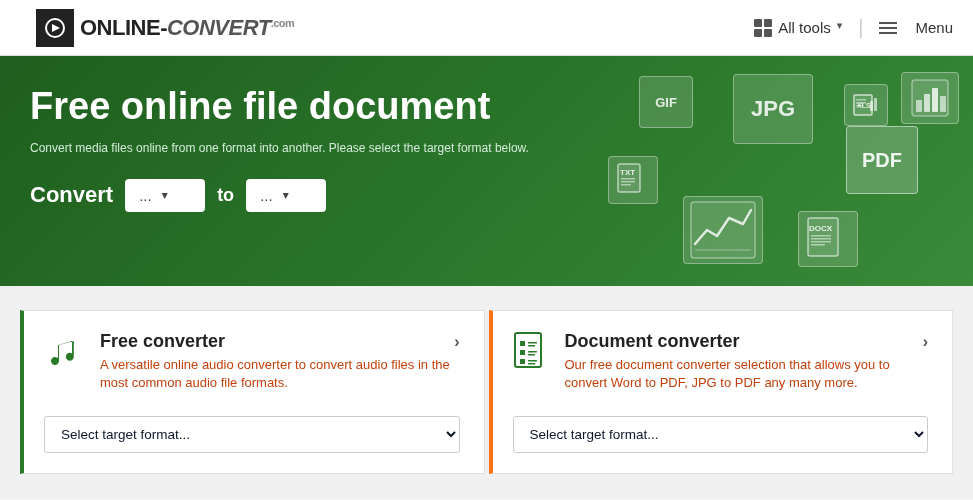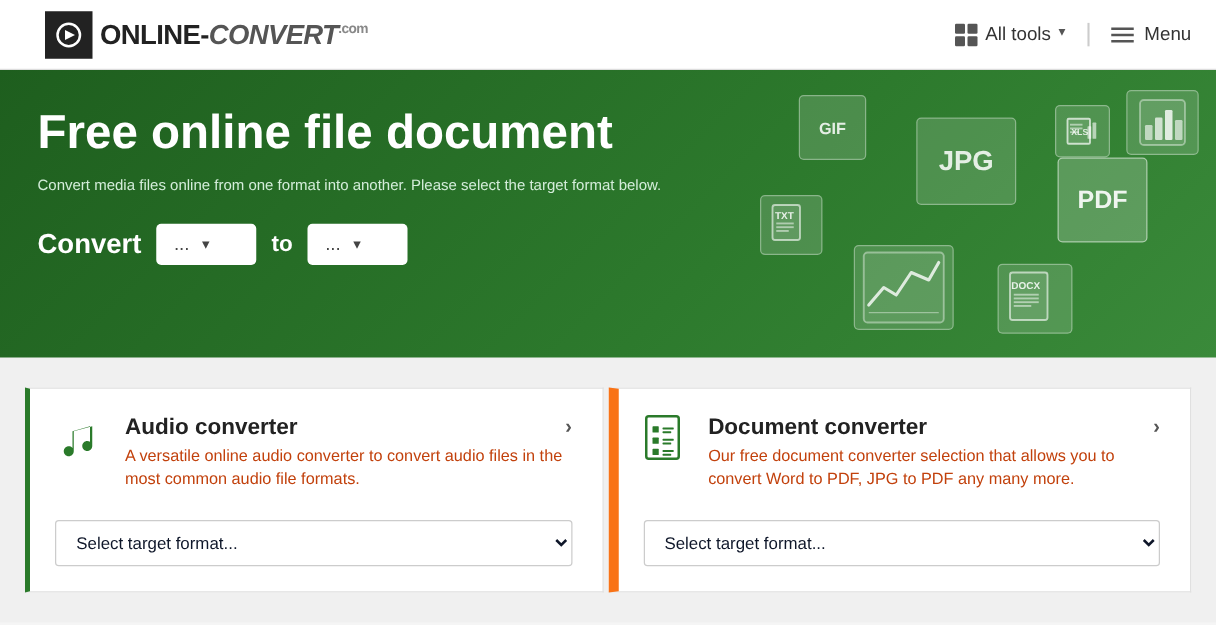--- a/index.html
+++ b/index.html
@@ -64,21 +64,21 @@
     }
     .nav-alltools .grid-icon span {
       background: #555;
       border-radius: 1px;
     }
     .nav-alltools .chevron { font-size: 11px; color: #555; }
     .nav-divider { color: #ccc; font-size: 20px; }
     .nav-menu {
       display: flex;
       align-items: center;
-      gap: 8px;
+      gap: 18px;
       cursor: pointer;
       color: #333;
       font-size: 15px;
     }
     .hamburger {
       display: flex;
       flex-direction: column;
       gap: 3px;
       cursor: pointer;
     }
@@ -163,21 +163,21 @@
       border-radius: 4px;
       display: flex;
       align-items: center;
       justify-content: center;
       font-size: 11px;
       font-weight: bold;
       color: rgba(255,255,255,0.85);
       letter-spacing: 0;
     }
     .fi-gif  { width: 54px; height: 52px; top: 20px; right: 280px; font-size: 13px; }
-    .fi-jpg  { width: 80px; height: 70px; top: 18px; right: 160px; font-size: 19px; margin-top: 20px; }
+    .fi-jpg  { width: 80px; height: 70px; top: 18px; right: 160px; font-size: 19px; }
     .fi-xls  { width: 44px; height: 42px; top: 28px; right: 85px; font-size: 10px; }
     .fi-chart { width: 58px; height: 52px; top: 16px; right: 14px; font-size: 10px; }
     .fi-txt  { width: 50px; height: 48px; top: 100px; right: 315px; font-size: 11px; }
     .fi-pdf  { width: 72px; height: 68px; top: 70px; right: 55px; font-size: 17px; color: rgba(255,255,255,0.9); }
     .fi-png  { width: 50px; height: 48px; top: 168px; right: 300px; font-size: 11px; }
     .fi-aa   { width: 46px; height: 44px; top: 160px; right: 10px; font-size: 13px; }
     .fi-docx { width: 60px; height: 56px; top: 155px; right: 115px; font-size: 12px; }
     .fi-graph { width: 80px; height: 68px; top: 140px; right: 210px; font-size: 10px; }
 
     
@@ -194,21 +194,21 @@
       display: flex;
       flex-direction: column;
       position: relative;
       border: 1px solid #e0e0e0;
     }
     .converter-card:first-child {
       margin-right: 4px;
       border-left: 4px solid #2a7a2a;
     }
     .converter-card:last-child {
-      border-left: 8px solid #f97316;
+      border-left: 4px solid #f97316;
     }
     .card-header {
       display: flex;
       align-items: flex-start;
       gap: 16px;
       margin-bottom: 10px;
     }
     .card-icon {
       font-size: 36px;
       color: #2a7a2a;
@@ -370,21 +370,21 @@
 
   <div class="converter-card">
     <div class="card-header">
       <div class="card-icon music-note-icon">
         <svg viewBox="0 0 40 40" fill="none" xmlns="http://www.w3.org/2000/svg" width="40" height="40">
           <path d="M15 30 C15 32.2 13.2 34 11 34 C8.8 34 7 32.2 7 30 C7 27.8 8.8 26 11 26 C12.1 26 13.1 26.4 13.8 27.1 L14 27.3 L14 14 L28 10 L28 22.3 C27.3 22 26.6 21.8 25.8 21.8 C23.6 21.8 21.8 23.6 21.8 25.8 C21.8 28 23.6 29.8 25.8 29.8 C28 29.8 29.8 28 29.8 25.8 L29.8 10 L15 14 Z" fill="#2a7a2a"></path>
         </svg>
       </div>
       <div class="card-info">
         <div class="card-title-row">
-          <span class="card-title">Audio converter</span>
+          <span class="card-title">Free converter</span>
           <span class="card-arrow">›</span>
         </div>
         <p class="card-desc">A versatile online audio converter to convert audio files in the most common audio file formats.</p>
       </div>
     </div>
     <select class="card-select">
       <option value="Select target format...">Select target format...</option>
     </select>
   </div>
 

